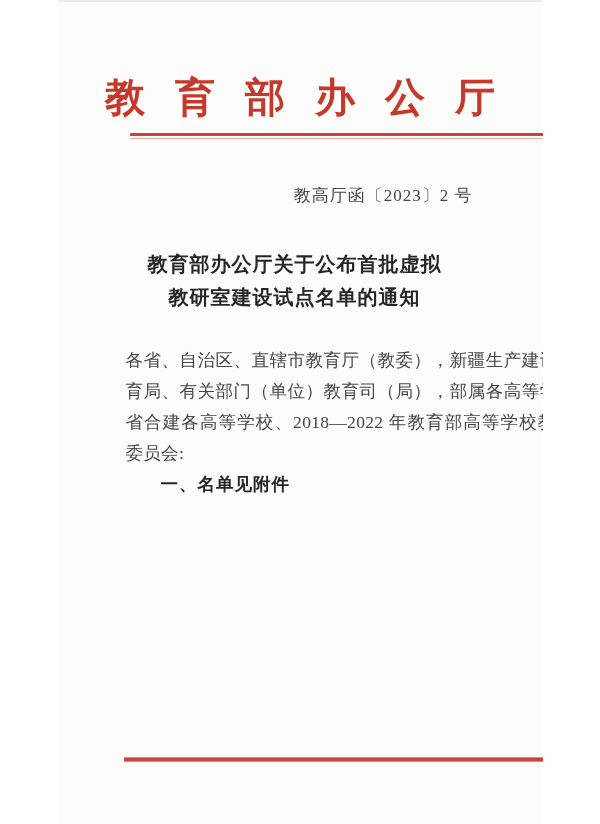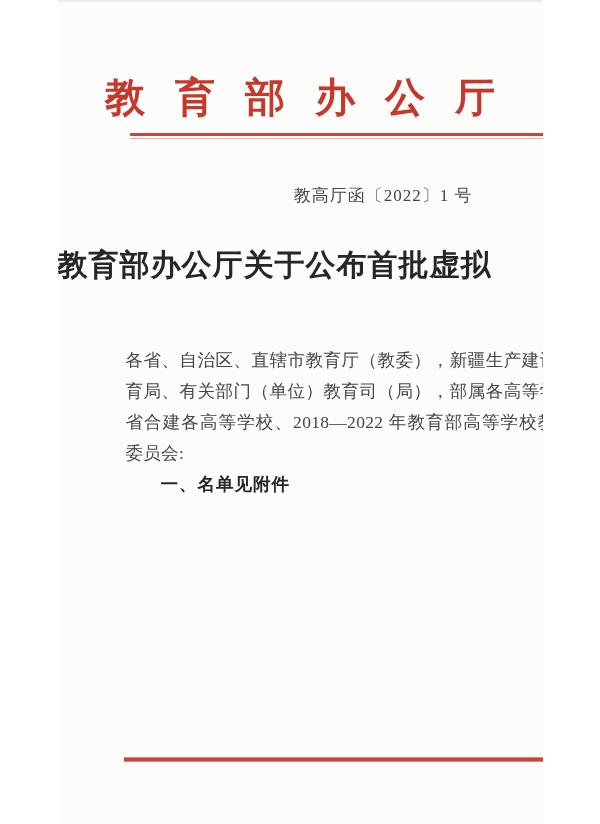--- a/index.html
+++ b/index.html
@@ -62,22 +62,22 @@
     font-size: 17px;
     color: var(--body-text, #454545);
     letter-spacing: 1px;
   }
   
   .title {
     position: absolute;
     top: 248px;
     left: 0;
     right: 11px;
-    text-align: left;
-    font-size: 30px;
+    text-align: center;
+    font-size: 20px;
     line-height: 33px;
     font-weight: 700;
     color: var(--title-black, #262626);
     letter-spacing: 1px;
   }
   
   .body-text {
     position: absolute;
     top: 345px;
     left: 68px;
@@ -119,24 +119,25 @@
 
 <div class="page">
 
   <div class="agency">教育部办公厅</div>
 
   <div class="rule-top">
     <div class="rule-main"></div>
     <div class="rule-thin"></div>
   </div>
 
-  <div class="doc-number">教高厅函〔2022〕1 号</div>
+  <div class="doc-number">教高厅函〔2023〕2 号</div>
 
   <div class="title">
     <div>教育部办公厅关于公布首批虚拟</div>
+    <div>教研室建设试点名单的通知</div>
   </div>
 
   <div class="body-text">
     <p class="no-indent">各省、自治区、直辖市教育厅（教委），新疆生产建设兵团教育局、有关部门（单位）教育司（局），部属各高等学校、部省合建各高等学校、2018—2022 年教育部高等学校教学指导委员会:</p>
     <p class="heading">一、名单见附件</p>
   </div>
 
   <div class="rule-bottom"></div>
 
 </div>

